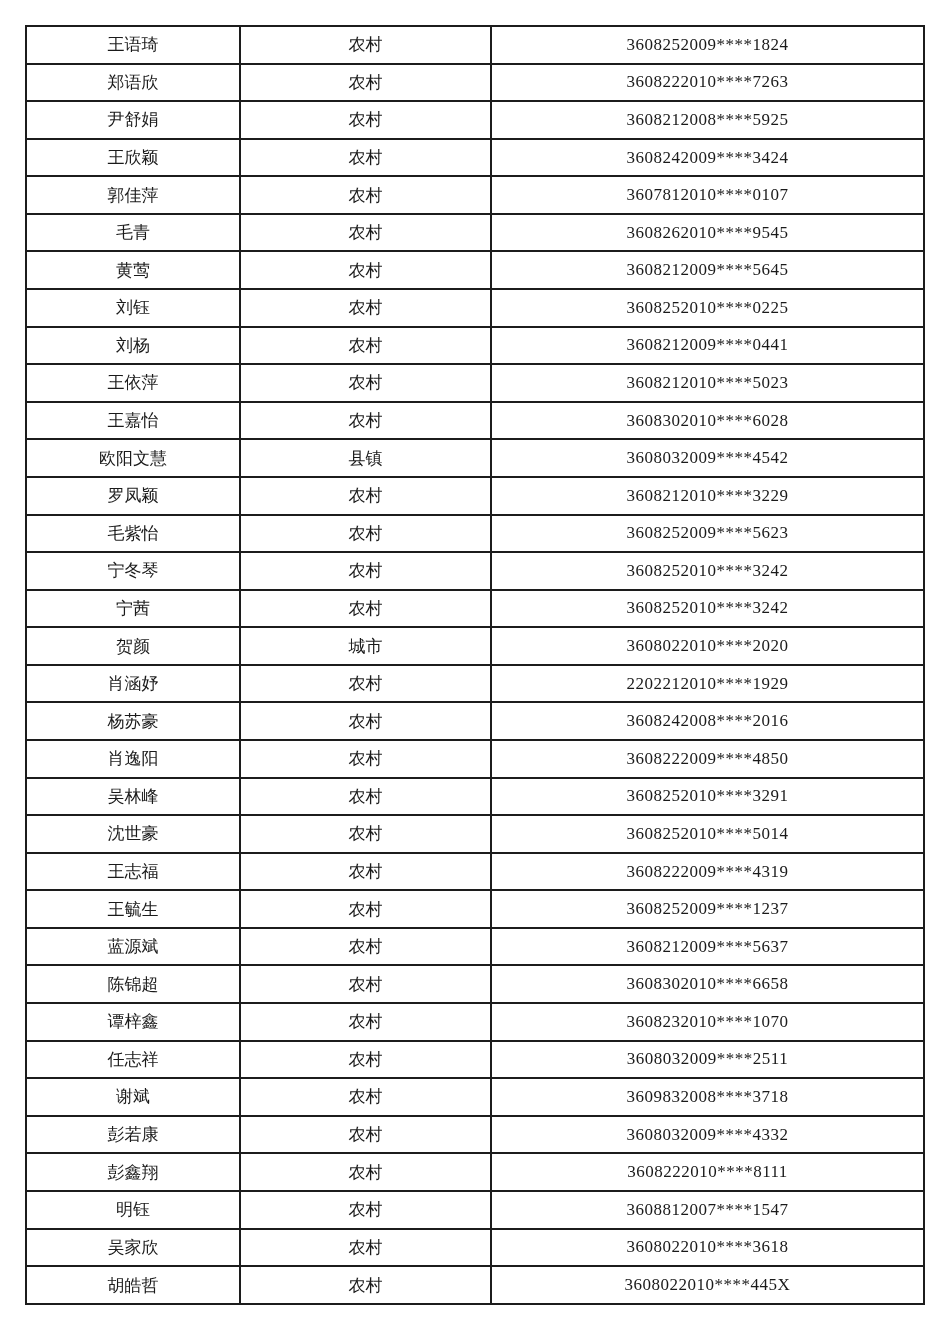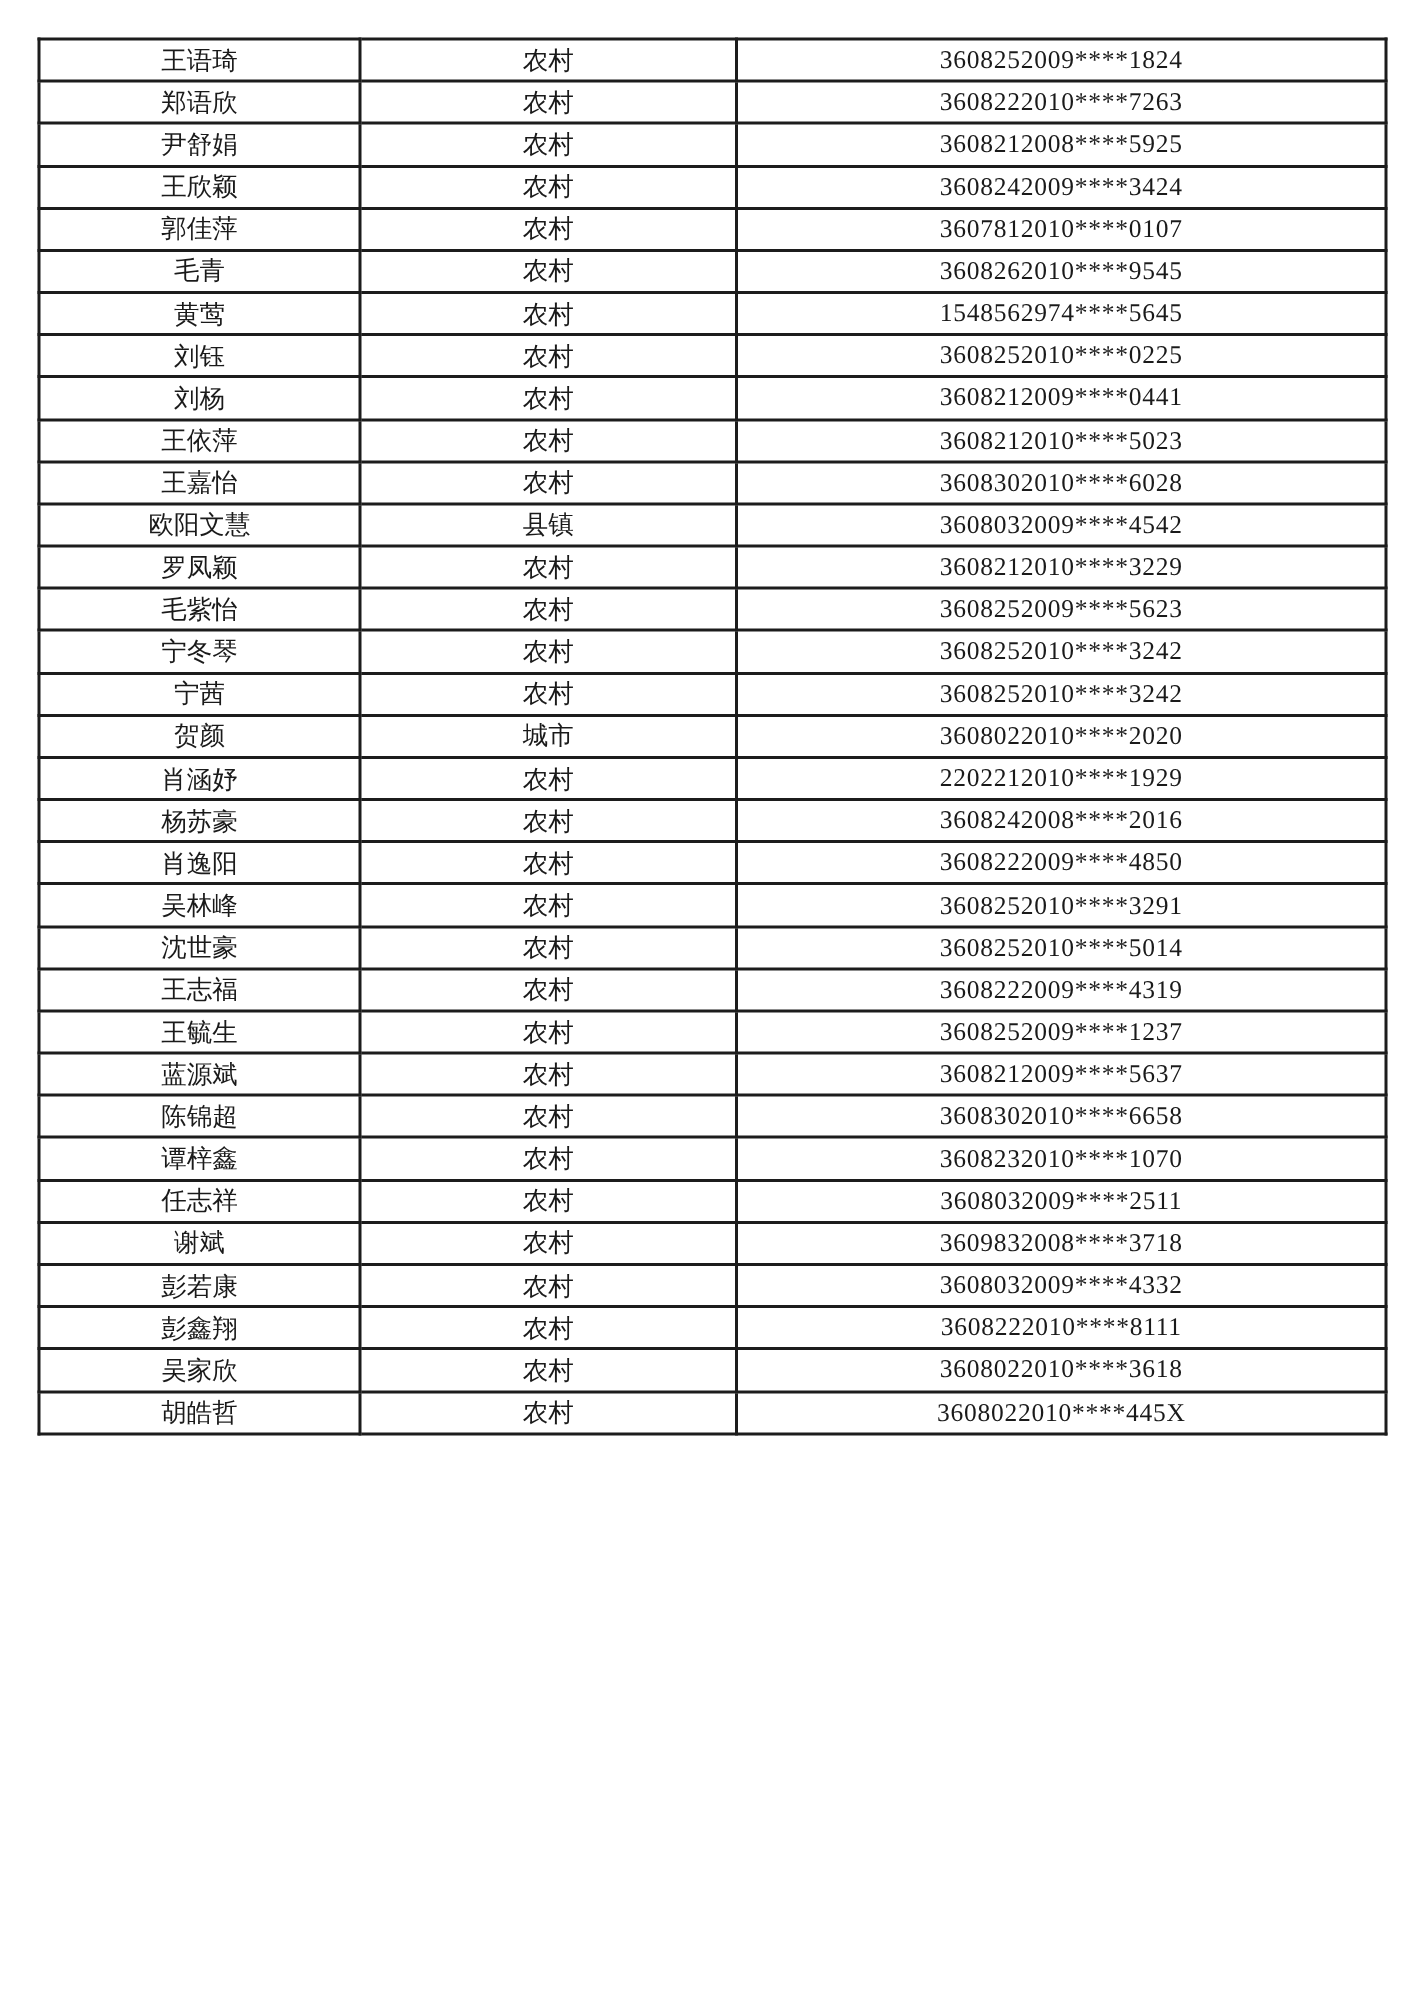--- a/index.html
+++ b/index.html
@@ -13,21 +13,21 @@
     width: 950px;
     height: 1343px;
     background: #ffffff;
     overflow: hidden;
   }
   table.roster {
     position: absolute;
     left: 25px;
     top: 25px;
     width: 898px;
-    height: 932px;
+    height: 1280px;
     border-collapse: collapse;
     table-layout: fixed;
   }
   table.roster td {
     border: 2px solid #1c1c1c;
     text-align: center;
     vertical-align: middle;
     font-size: 17px;
     color: #1a1a1a;
     padding: 0;
@@ -75,21 +75,21 @@
           <td class="id-cell">3607812010****0107</td>
         </tr>
         <tr>
           <td>毛青</td>
           <td>农村</td>
           <td class="id-cell">3608262010****9545</td>
         </tr>
         <tr>
           <td>黄莺</td>
           <td>农村</td>
-          <td class="id-cell">1548562974****5645</td>
+          <td class="id-cell">3608212009****5645</td>
         </tr>
         <tr>
           <td>刘钰</td>
           <td>农村</td>
           <td class="id-cell">3608252010****0225</td>
         </tr>
         <tr>
           <td>刘杨</td>
           <td>农村</td>
           <td class="id-cell">3608212009****0441</td>
@@ -196,20 +196,25 @@
         </tr>
         <tr>
           <td>彭若康</td>
           <td>农村</td>
           <td class="id-cell">3608032009****4332</td>
         </tr>
         <tr>
           <td>彭鑫翔</td>
           <td>农村</td>
           <td class="id-cell">3608222010****8111</td>
+        </tr>
+        <tr>
+          <td>明钰</td>
+          <td>农村</td>
+          <td class="id-cell">3608812007****1547</td>
         </tr>
         <tr>
           <td>吴家欣</td>
           <td>农村</td>
           <td class="id-cell">3608022010****3618</td>
         </tr>
         <tr>
           <td>胡皓哲</td>
           <td>农村</td>
           <td class="id-cell">3608022010****445X</td>

